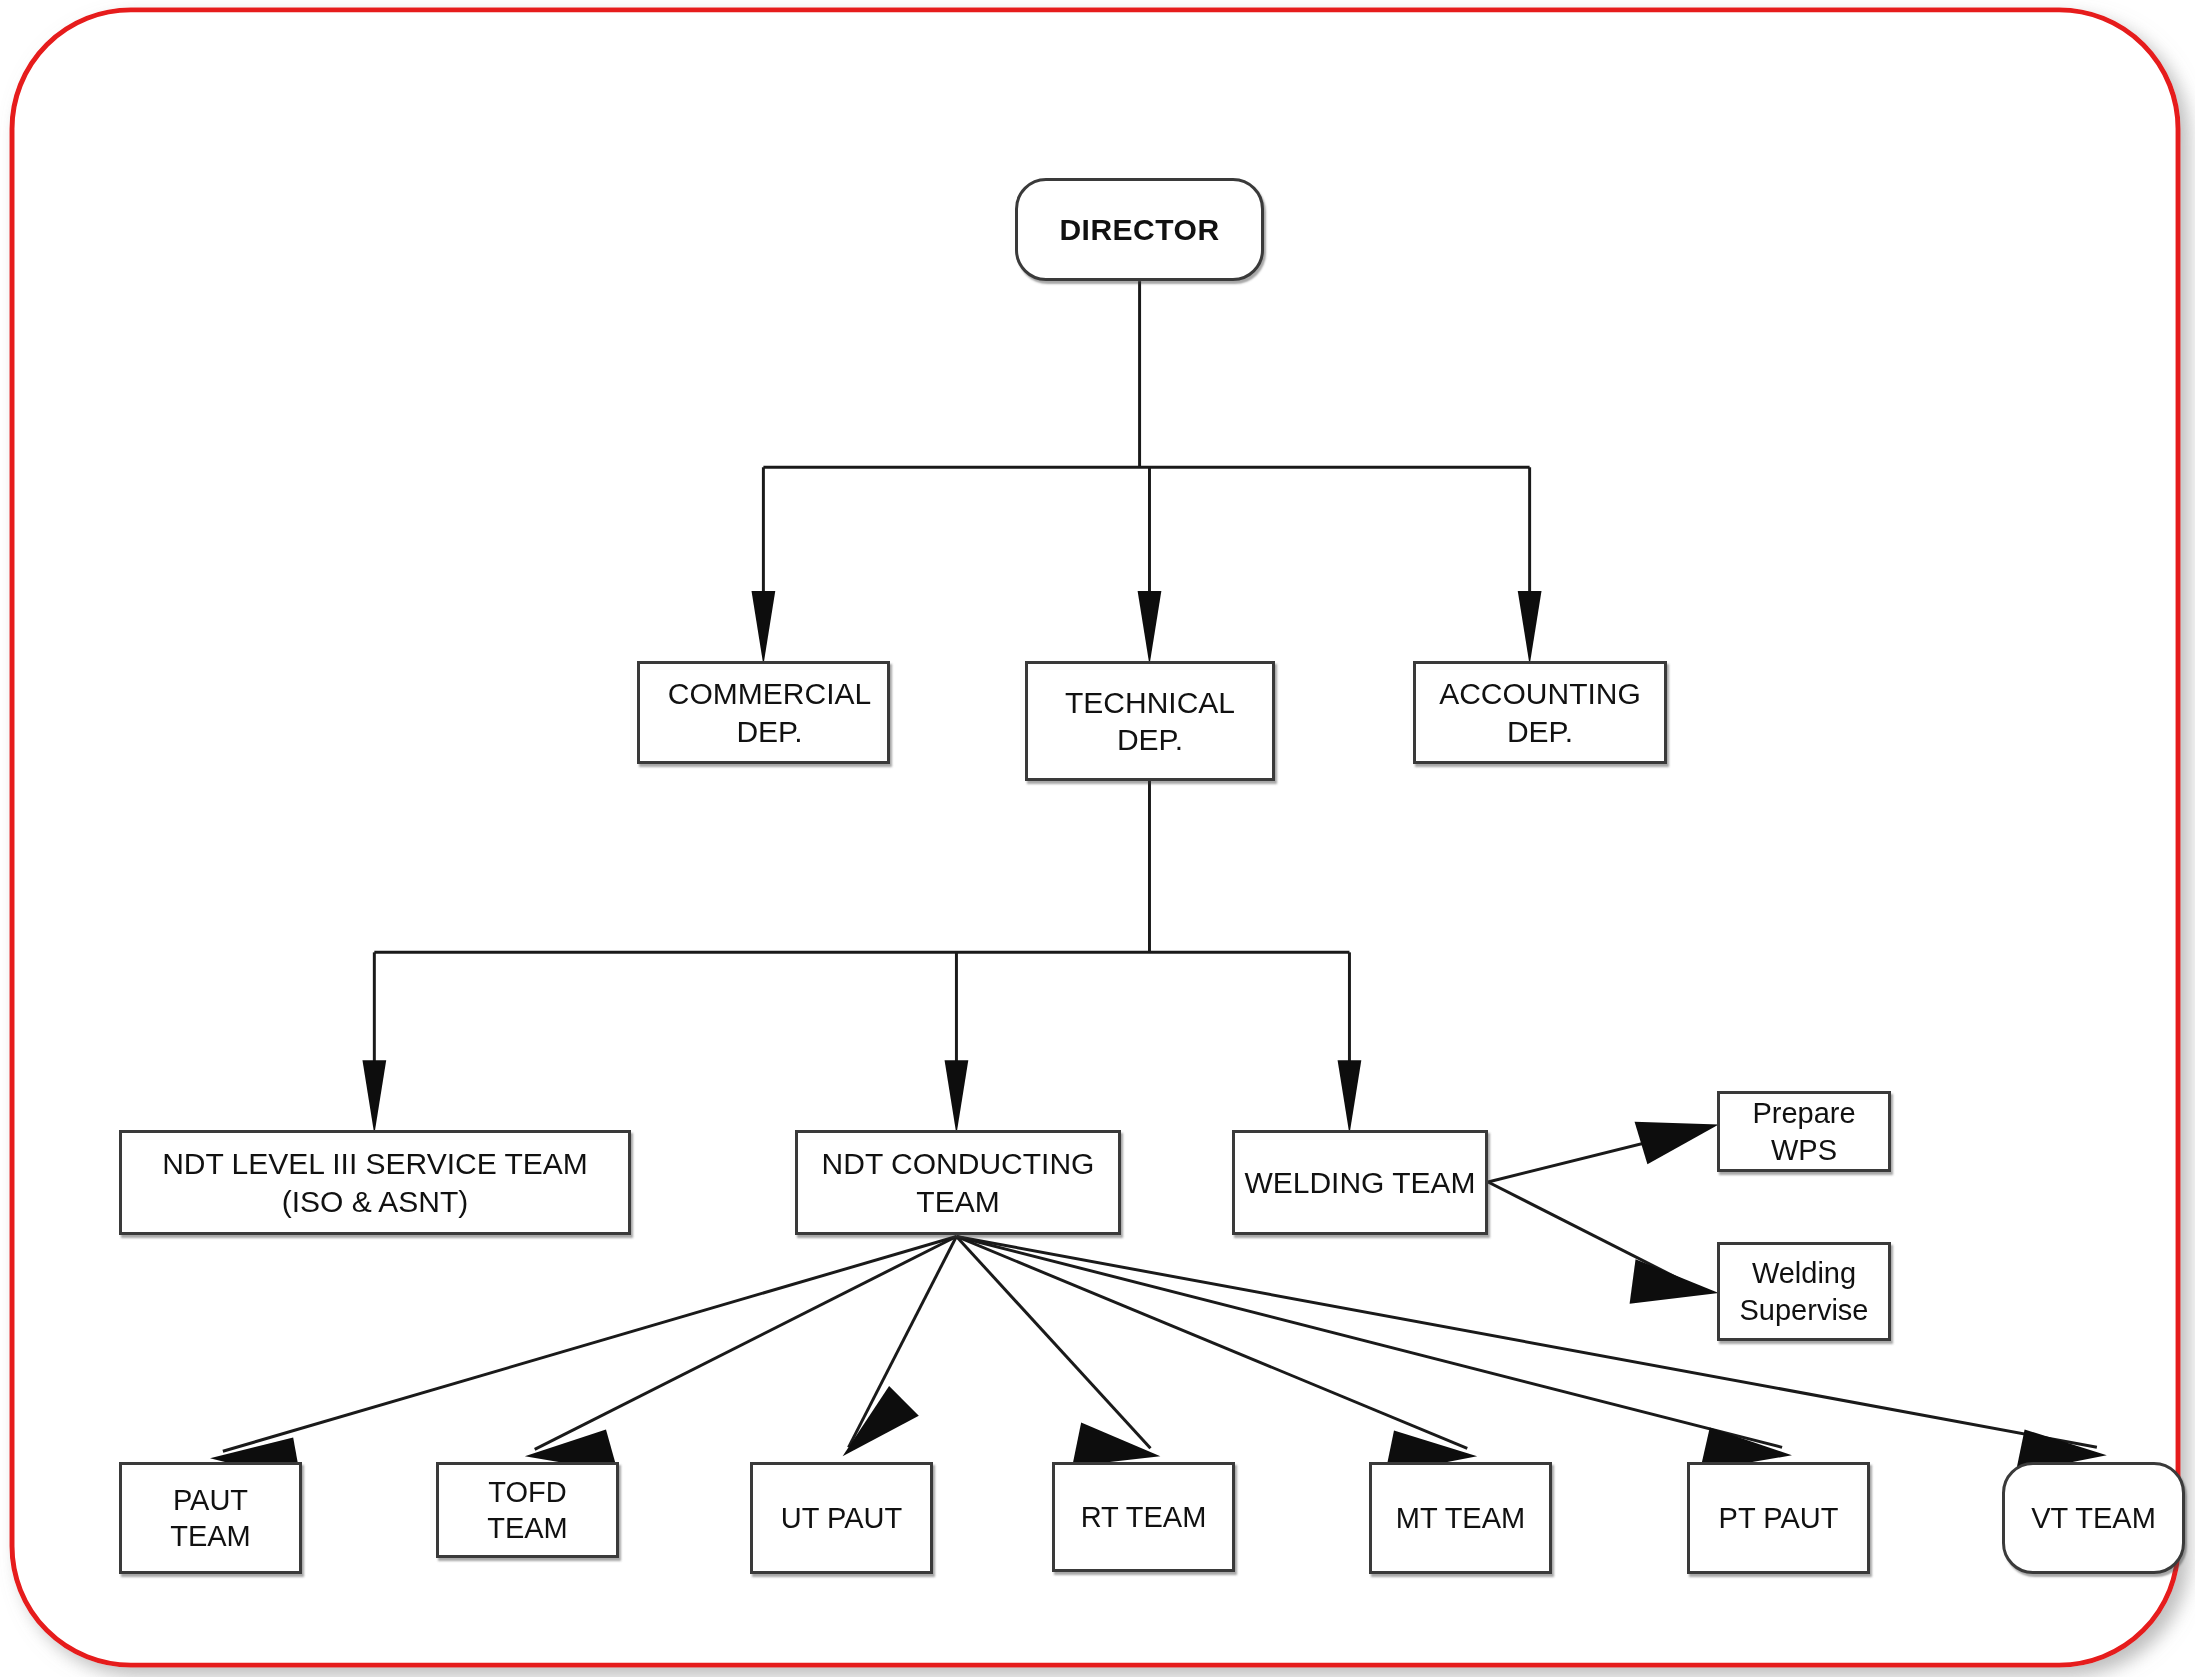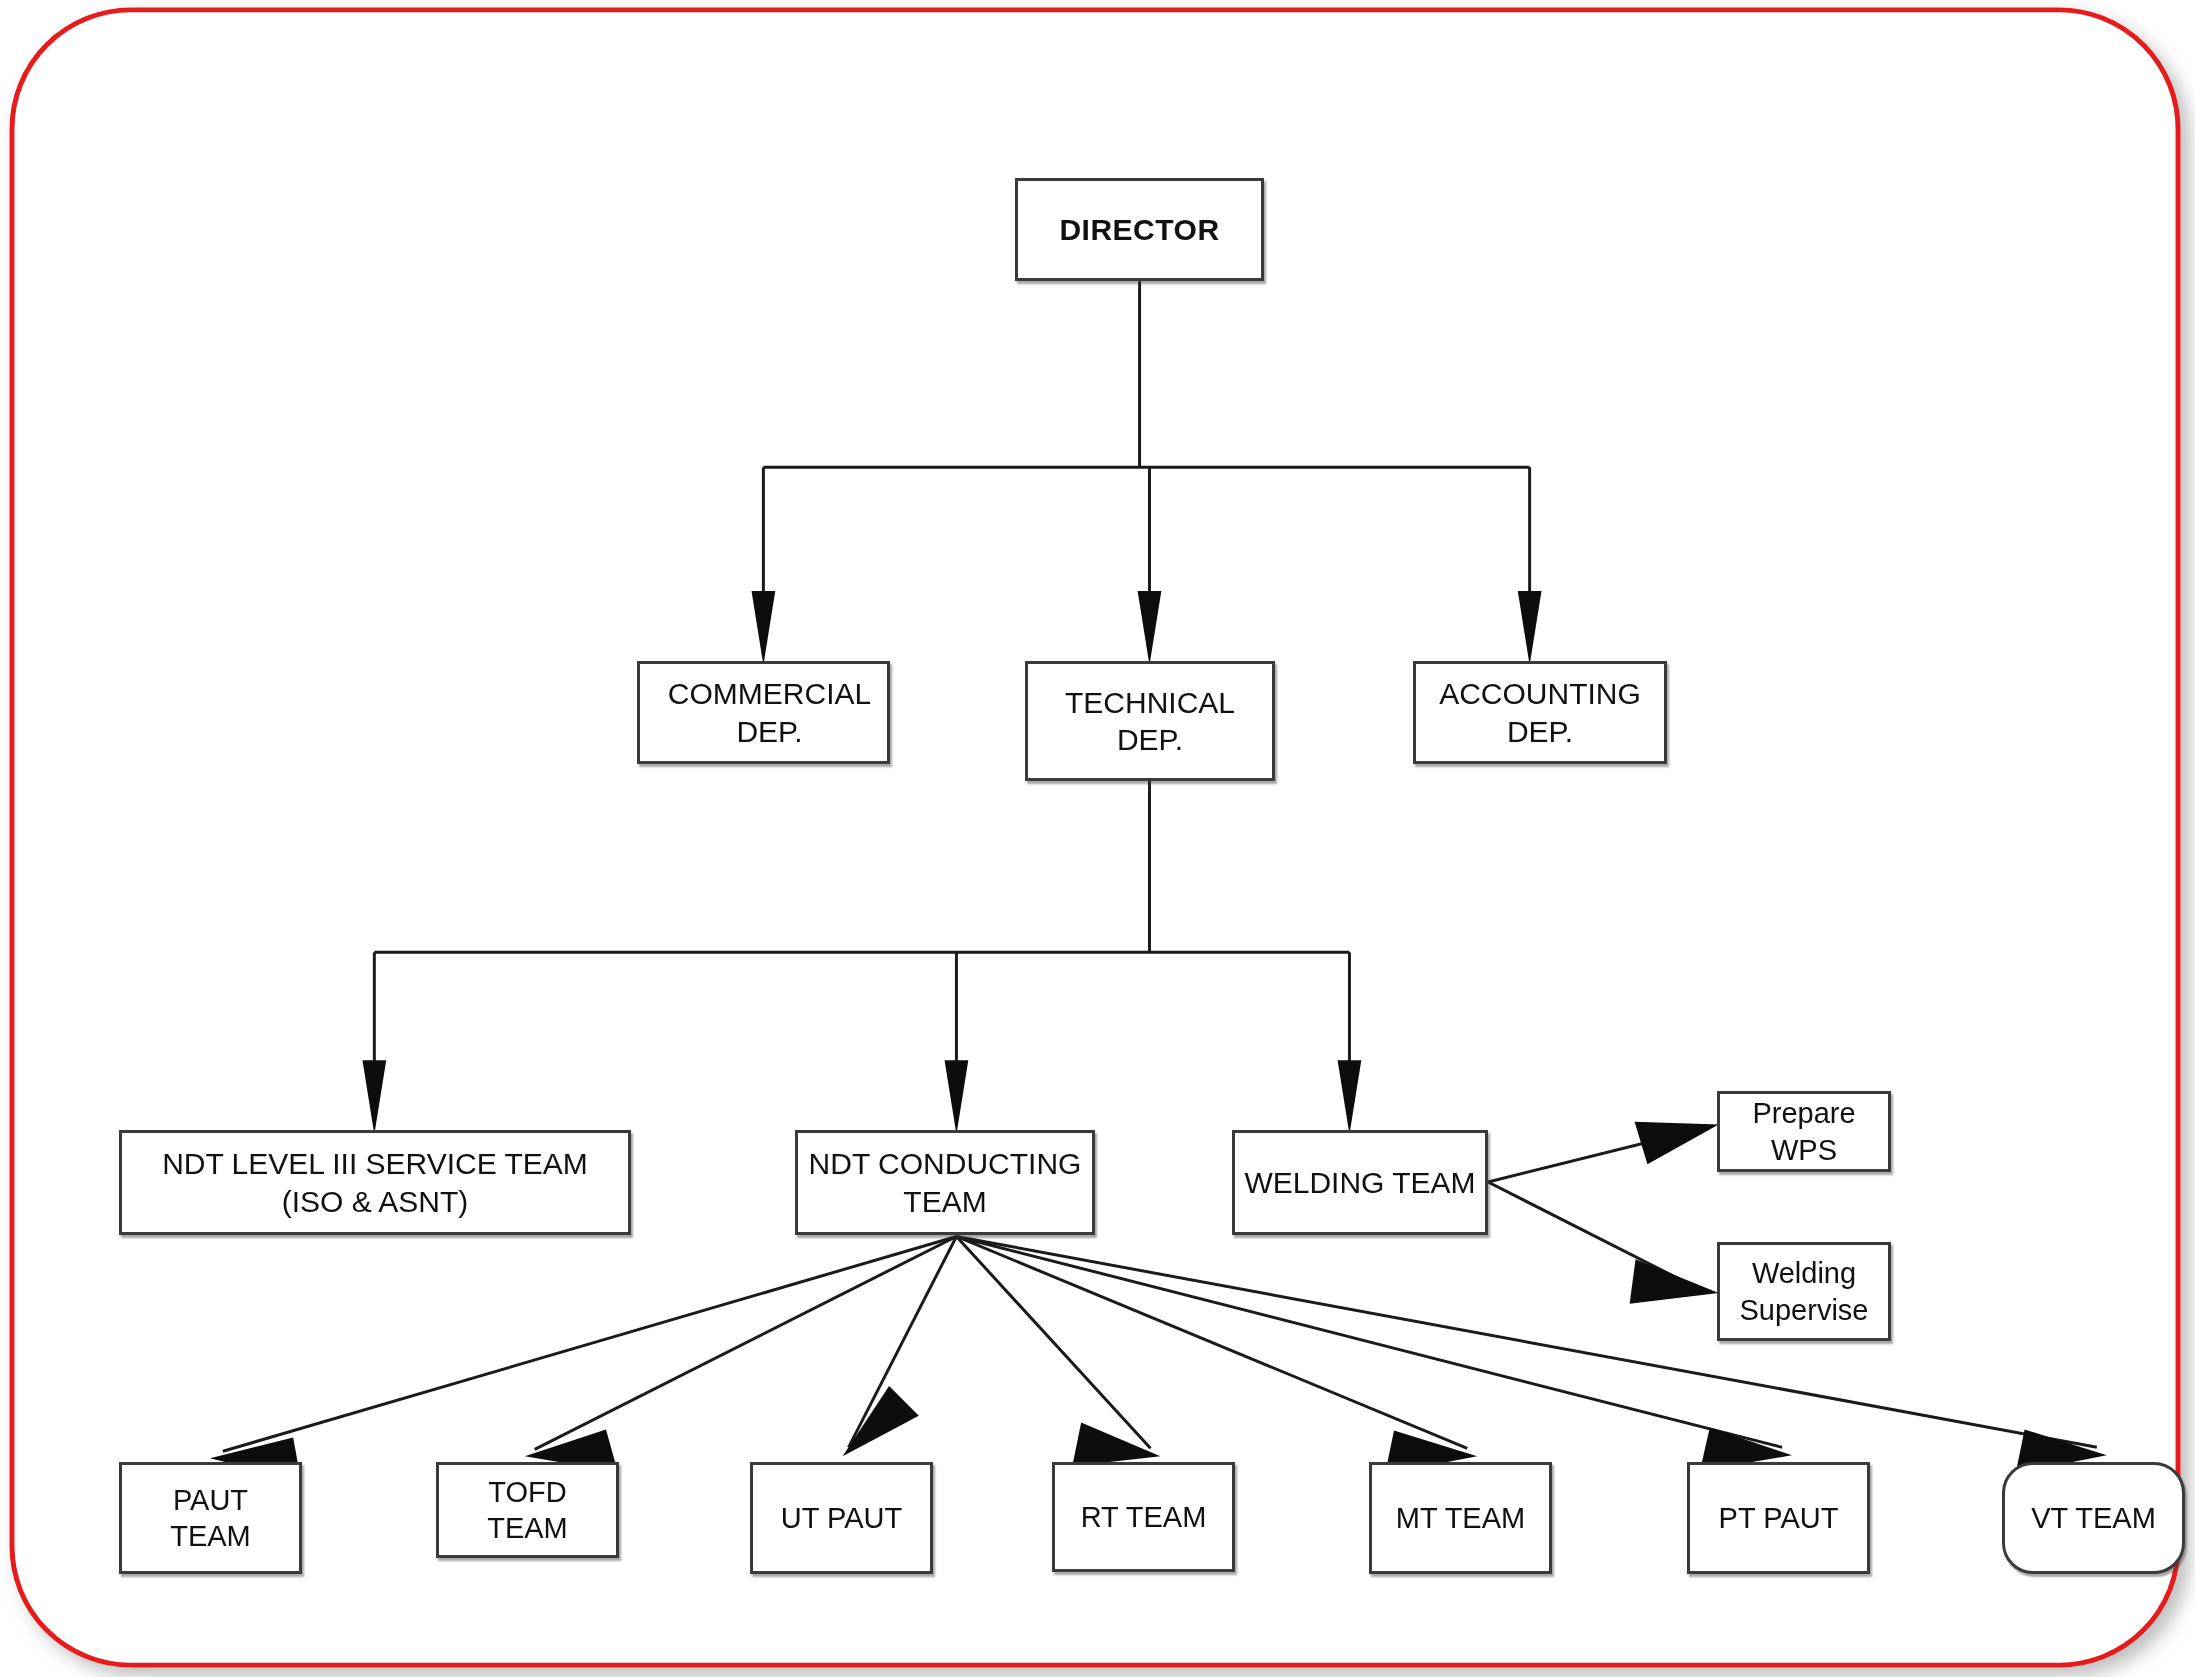--- a/index.html
+++ b/index.html
@@ -35,21 +35,21 @@
     text-align: center;
     color: #111111;
     line-height: 1.25;
     box-shadow: 2px 3px 2px rgba(60,60,60,0.45);
   }
   .node .label {
     display: block;
     padding: 0 8px;
     white-space: pre-line;
   }
-  .lvl0 { font-size: 30px; font-weight: bold; letter-spacing: 0.5px; }
+  .lvl0 { font-size: 30px; font-weight: bold; letter-spacing: 0.5px; border-radius: 31px; }
   .lvl1 { font-size: 30px; font-weight: normal; }
   .lvl2 { font-size: 30px; font-weight: normal; }
   .lvl3 { font-size: 29px; font-weight: normal; }
   .side { font-size: 29px; font-weight: normal; }
 </style>
 </head>
 <body>
 
 <div id="canvas">
 
@@ -125,21 +125,21 @@
   <div class="node lvl1" style="left:1025px; top:661px; width:250px; height:120px;">
     <span class="label">TECHNICAL DEP.</span>
   </div>
   <div class="node lvl1" style="left:1413px; top:661px; width:254px; height:103px;">
     <span class="label">ACCOUNTING DEP.</span>
   </div>
 
   <div class="node lvl2" style="left:119px; top:1130px; width:512px; height:105px;">
     <span class="label">NDT LEVEL III SERVICE TEAM (ISO &amp; ASNT)</span>
   </div>
-  <div class="node lvl2" style="left:795px; top:1130px; width:300px; height:105px;">
+  <div class="node lvl2" style="left:795px; top:1130px; width:326px; height:105px;">
     <span class="label">NDT CONDUCTING TEAM</span>
   </div>
   <div class="node lvl2" style="left:1232px; top:1130px; width:256px; height:105px;">
     <span class="label">WELDING TEAM</span>
   </div>
 
   <div class="node side" style="left:1717px; top:1091px; width:174px; height:81px;">
     <span class="label">Prepare WPS</span>
   </div>
   <div class="node side" style="left:1717px; top:1242px; width:174px; height:99px;">

